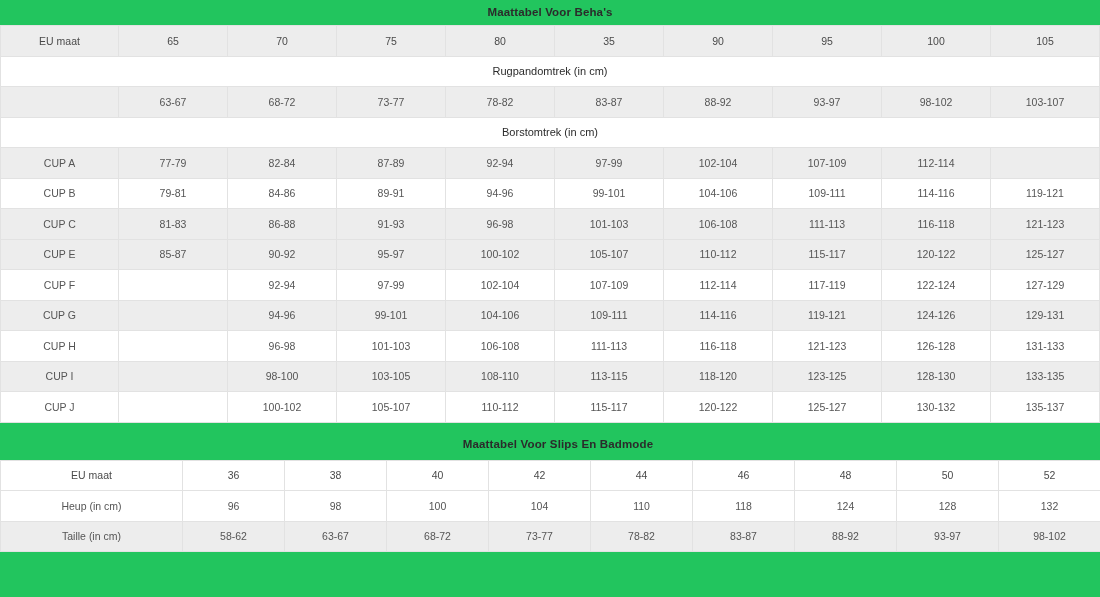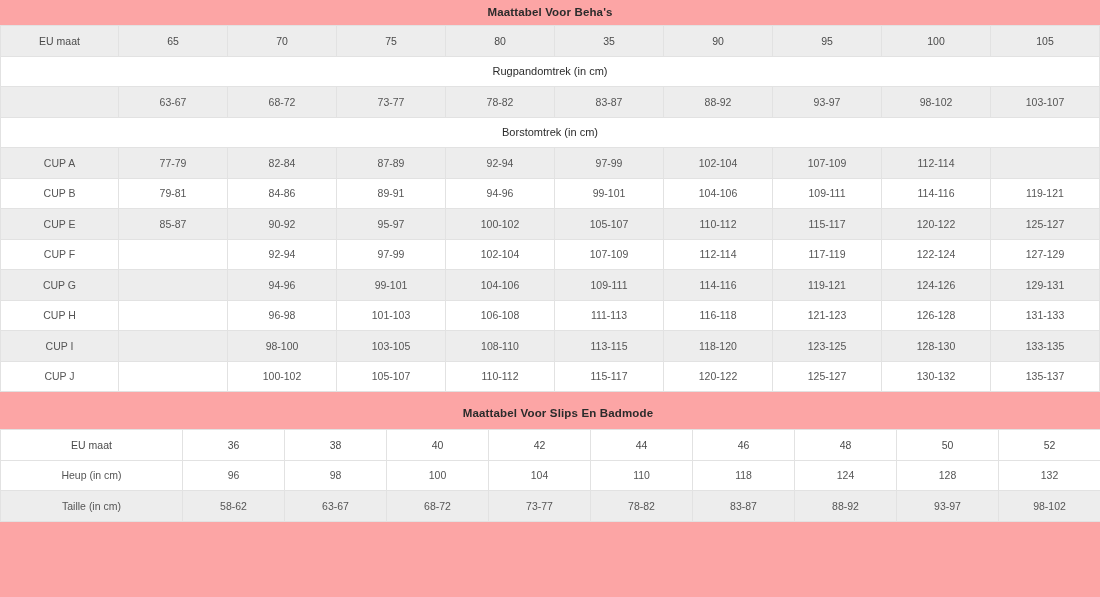--- a/index.html
+++ b/index.html
@@ -6,21 +6,21 @@
   html, body {
     margin: 0;
     padding: 0;
     background: #ffffff;
     font-family: "Liberation Sans", sans-serif;
   }
   .page {
     width: 1100px;
     height: 597px;
     position: relative;
-    background: #fca5a5;
+    background: #22c55e;
     overflow: hidden;
   }
   .title {
     text-align: center;
     font-size: 11.5px;
     font-weight: bold;
     color: #2b2b2b;
     letter-spacing: 0.15px;
   }
   .title-bra { padding: 6px 0 7px 0; }
@@ -133,20 +133,32 @@
         <td>84-86</td>
         <td>89-91</td>
         <td>94-96</td>
         <td>99-101</td>
         <td>104-106</td>
         <td>109-111</td>
         <td>114-116</td>
         <td>119-121</td>
       </tr>
       <tr class="shaded">
+        <td class="rowlabel">CUP C</td>
+        <td>81-83</td>
+        <td>86-88</td>
+        <td>91-93</td>
+        <td>96-98</td>
+        <td>101-103</td>
+        <td>106-108</td>
+        <td>111-113</td>
+        <td>116-118</td>
+        <td>121-123</td>
+      </tr>
+      <tr class="shaded">
         <td class="rowlabel">CUP E</td>
         <td>85-87</td>
         <td>90-92</td>
         <td>95-97</td>
         <td>100-102</td>
         <td>105-107</td>
         <td>110-112</td>
         <td>115-117</td>
         <td>120-122</td>
         <td>125-127</td>

